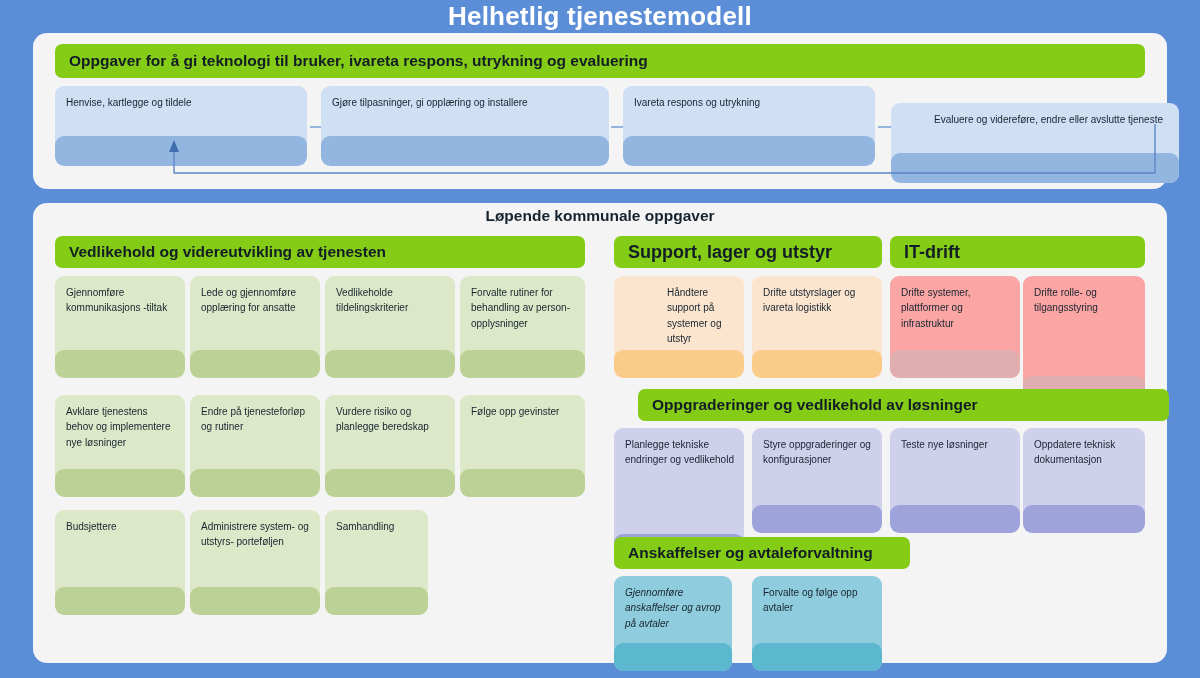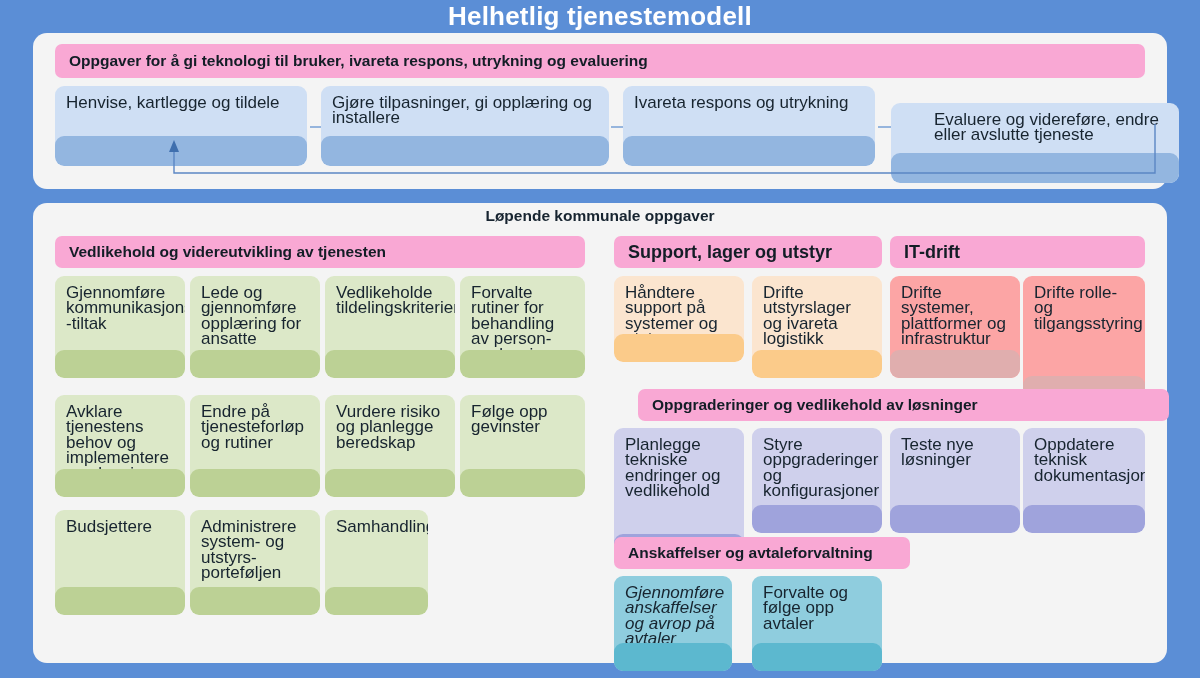--- a/index.html
+++ b/index.html
@@ -48,21 +48,21 @@
   #panel-bottom {
     left: 33px;
     top: 203px;
     width: 1134px;
     height: 460px;
   }
 
   
   .section-bar {
     position: absolute;
-    background: #f9a8d4;
+    background: #84cc16;
     border-radius: 7px;
     display: flex;
     align-items: center;
     box-sizing: border-box;
     padding-left: 14px;
     font-weight: bold;
     color: #131d26;
   }
   .section-bar.big   { font-size: 15.5px; }
   .section-bar.small { font-size: 18px; }
@@ -79,21 +79,21 @@
   
   .card {
     position: absolute;
     border-radius: 9px;
     box-sizing: border-box;
     overflow: hidden;
   }
   .card .card-label {
     display: block;
     padding: 9px 10px 0 11px;
-    font-size: 17px;
+    font-size: 10px;
     line-height: 15.4px;
     color: #17242f;
   }
   .card .card-strip {
     position: absolute;
     left: 0;
     bottom: 0;
     width: 100%;
     border-radius: 9px;
   }
@@ -232,21 +232,21 @@
       <span class="card-label">Administrere system- og utstyrs- porteføljen</span>
       <div class="card-strip" style="height:28px;"></div>
     </div>
     <div class="card c-green" style="left:292px; top:307px; width:103px; height:105px;">
       <span class="card-label">Samhandling</span>
       <div class="card-strip" style="height:28px;"></div>
     </div>
 
     <div class="section-bar small" style="left:581px; top:33px; width:268px; height:32px;">Support, lager og utstyr</div>
 
-    <div class="card c-orange" style="left:581px; top:73px; width:130px; height:86px;">
+    <div class="card c-orange" style="left:581px; top:73px; width:130px; height:102px;padding-left:42px;">
       <span class="card-label">Håndtere support på systemer og utstyr</span>
       <div class="card-strip" style="height:28px;"></div>
     </div>
     <div class="card c-orange" style="left:719px; top:73px; width:130px; height:102px;">
       <span class="card-label">Drifte utstyrslager og ivareta logistikk</span>
       <div class="card-strip" style="height:28px;"></div>
     </div>
 
     <div class="section-bar small" style="left:857px; top:33px; width:255px; height:32px;">IT-drift</div>
 

